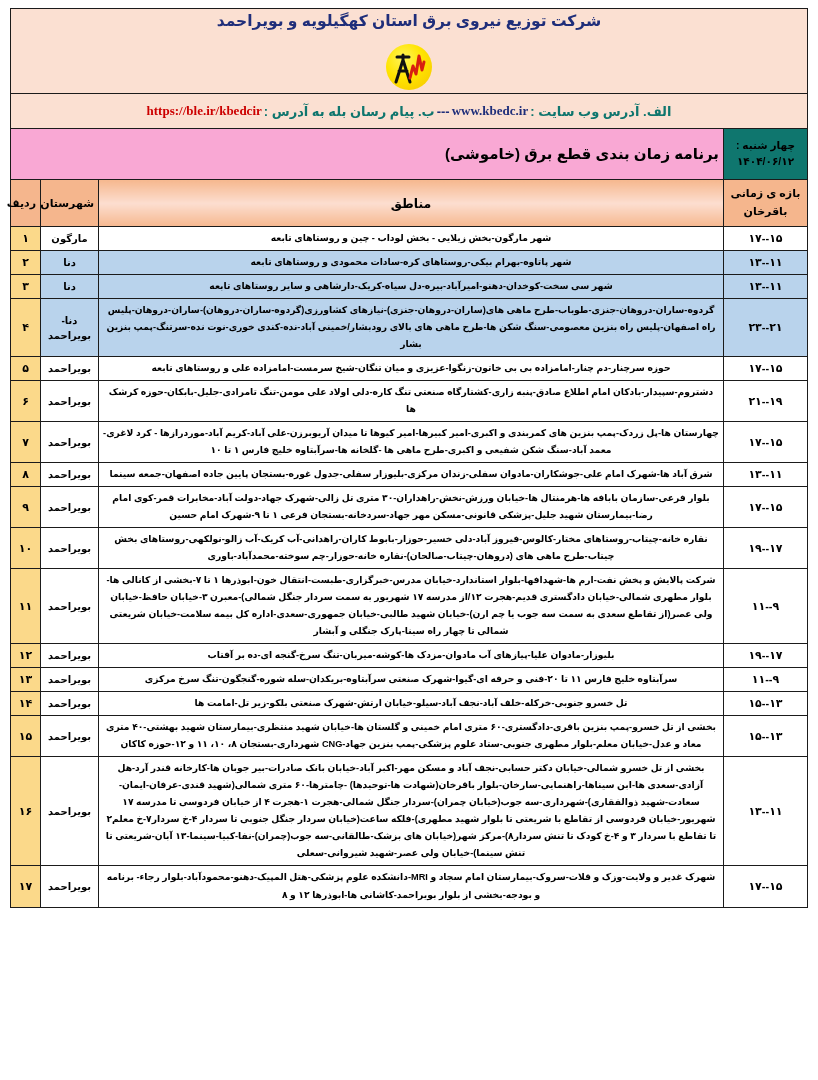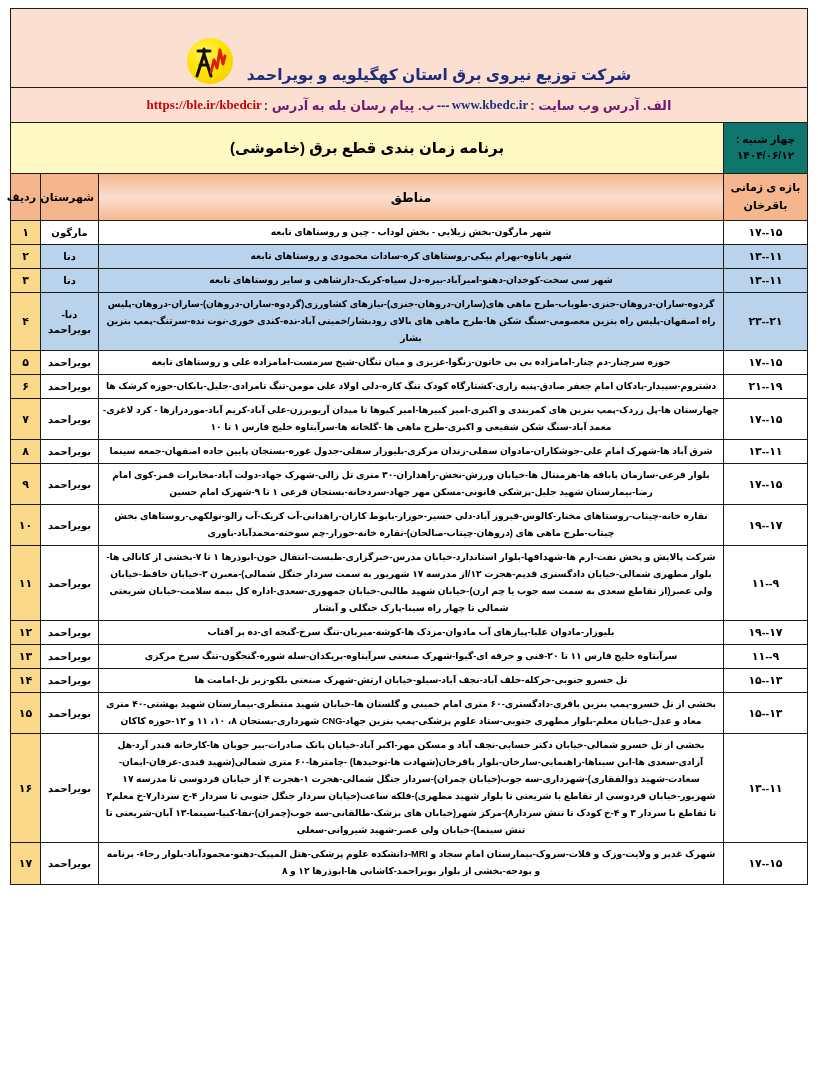--- a/index.html
+++ b/index.html
@@ -28,24 +28,25 @@
 
   
   .masthead{
     background:#fbe0d2;
     height:72px;
     text-align:center;
     position:relative;
   }
   .masthead-inner{
     display:flex;
-    align-items:flex-end;
+    align-items:center;
     justify-content:center;
     gap:14px;
     height:100%;
+    flex-direction:column;
   }
   .company-name{
     color:#1f2e7a;
     font-size:15.5px;
     font-weight:bold;
     letter-spacing:0;
     white-space:nowrap;
   }
   .logo{
     width:46px;height:46px;
@@ -79,30 +80,30 @@
   .contact-line{
     font-size:13px;
     font-weight:bold;
     white-space:nowrap;
     display:flex;
     align-items:center;
     justify-content:center;
     gap:2px;
     direction:rtl;
   }
-  .c-blue{color:#701a75;}
+  .c-blue{color:#0f766e;}
   .c-dash{color:#1f2e7a;}
   .c-site{color:#1f2e7a;font-family:"Liberation Serif","DejaVu Serif",serif;direction:ltr;}
   .c-red{color:#cc0000;font-family:"Liberation Serif","DejaVu Serif",serif;direction:ltr;}
 
   
   .titleband{
-    background:#fef9c3;
+    background:#f9a8d4;
     height:44px;
-    text-align:center;
+    text-align:right;
   }
   .plan-title{
     color:#000000;
     font-size:15px;
     font-weight:bold;
   }
   .datecell{
     background:#0f766e;
     width:78px;
     text-align:center;
@@ -254,21 +255,21 @@
           <td class="c-idx">۴</td>
         </tr>
         <tr class="white">
           <td class="c-time">۱۵--۱۷</td>
           <td class="c-areas">حوزه سرچنار-دم چنار-امامزاده بی بی خاتون-زنگوا-عزیزی و میان تنگان-شیخ سرمست-امامزاده علی و روستاهای تابعه</td>
           <td class="c-city">بویراحمد</td>
           <td class="c-idx">۵</td>
         </tr>
         <tr class="white">
           <td class="c-time">۱۹--۲۱</td>
-          <td class="c-areas">دشتروم-سپیدار-بادکان امام جعفر صادق-پنبه زاری-کشتارگاه کودک تنگ کاره-دلی اولاد علی مومن-تنگ تامرادی-جلیل-بابکان-حوزه کرشک ها</td>
+          <td class="c-areas">دشتروم-سپیدار-بادکان امام اطلاع صادق-پنبه زاری-کشتارگاه صنعتی تنگ کاره-دلی اولاد علی مومن-تنگ تامرادی-جلیل-بابکان-حوزه کرشک ها</td>
           <td class="c-city">بویراحمد</td>
           <td class="c-idx">۶</td>
         </tr>
         <tr class="white">
           <td class="c-time">۱۵--۱۷</td>
           <td class="c-areas">چهارستان ها-پل زردک-پمپ بنزین های کمربندی و اکبری-امیر کبیرها-امیر کیوها تا میدان آریوبرزن-علی آباد-کریم آباد-موردرازها - کرد لاغری-معمد آباد-سنگ شکن شفیعی و اکبری-طرح ماهی ها -گلخانه ها-سرآبتاوه خلیج فارس ۱ تا ۱۰</td>
           <td class="c-city">بویراحمد</td>
           <td class="c-idx">۷</td>
         </tr>
         <tr class="white">

